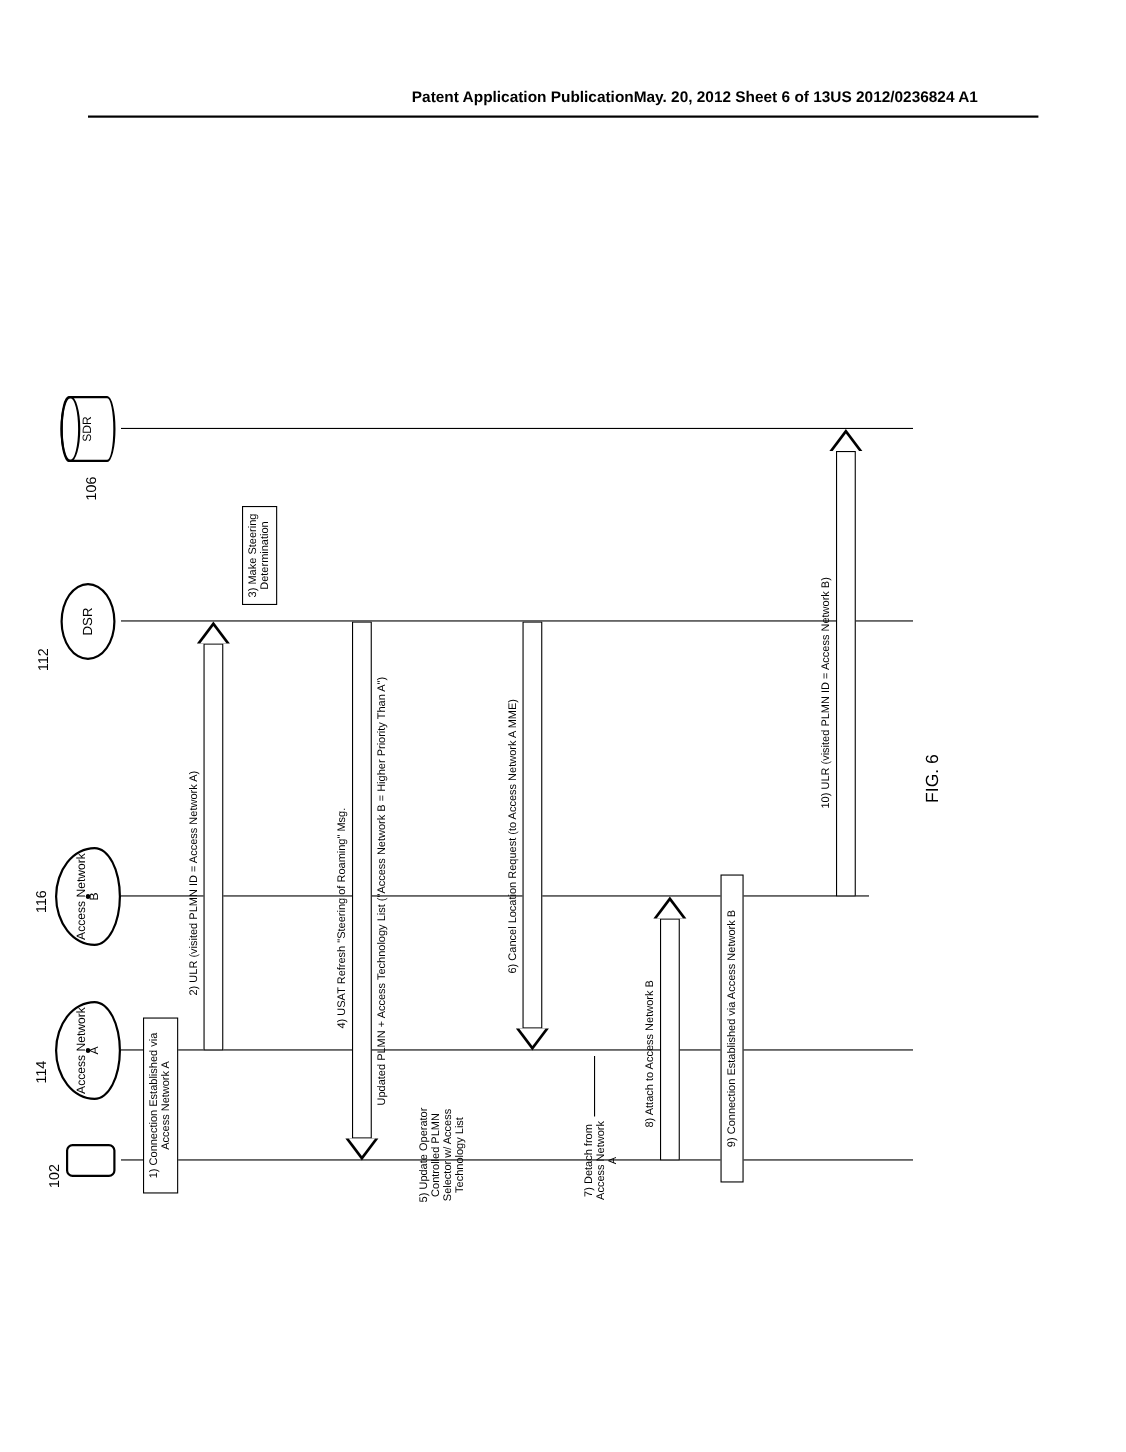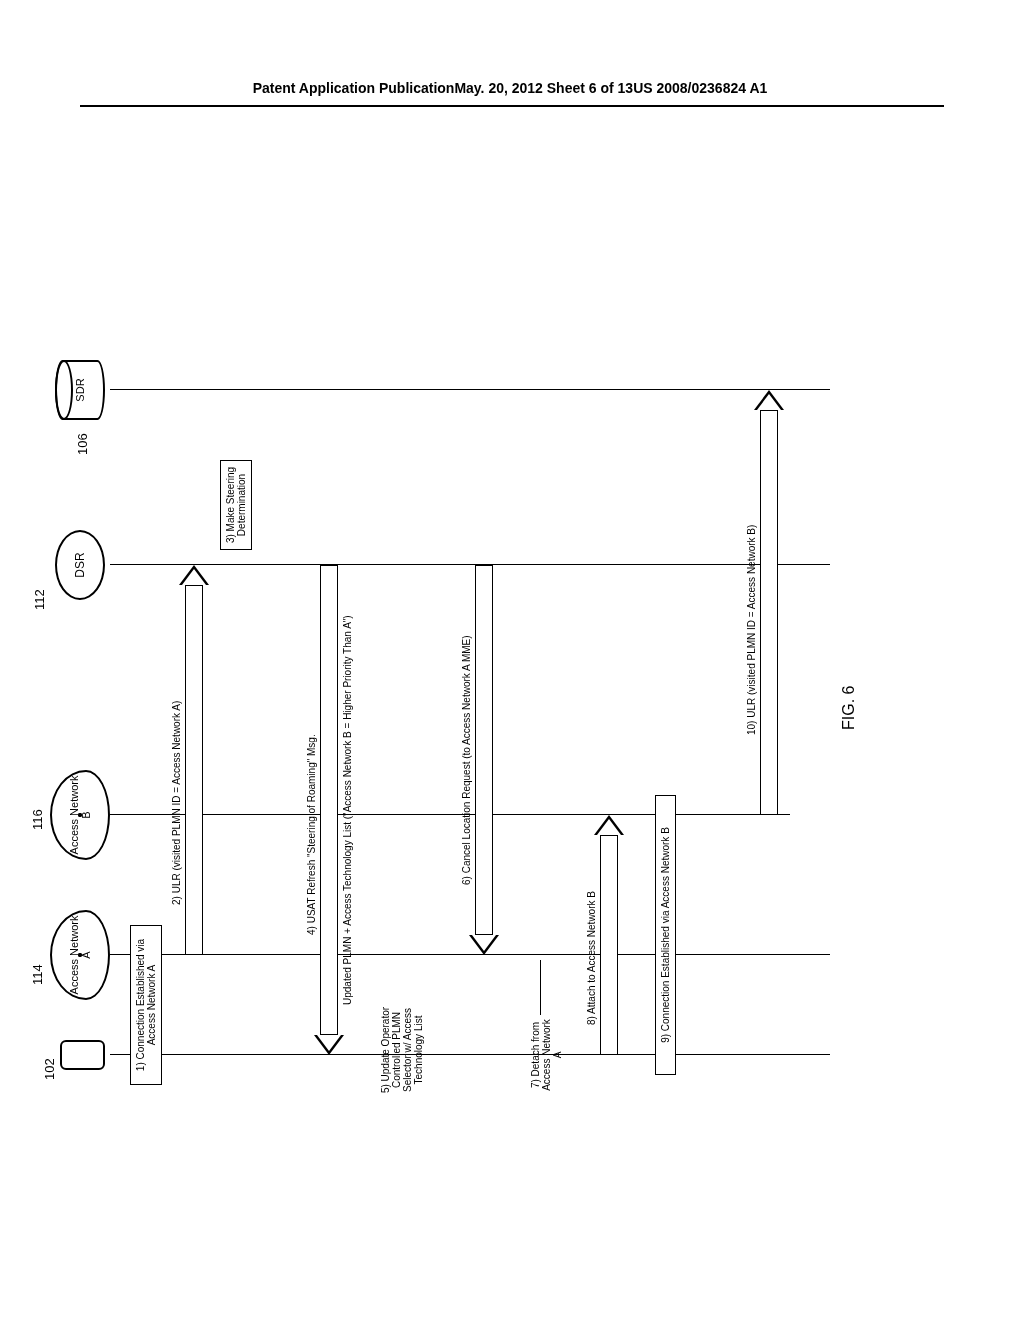--- a/index.html
+++ b/index.html
@@ -7,23 +7,23 @@
       width: 1024px;
       height: 1320px;
       background: white;
       font-family: Arial, sans-serif;
       position: relative;
     }
     .header {
       position: absolute;
       top: 80px;
       left: 0;
-      right: 4px;
-      display: flex;
-      justify-content: center;
+      right: 15px;
+      display: flex;
+      justify-content: flex-end;
       padding: 0 120px;
       font-size: 14px;
       font-weight: bold;
     }
     .header-border {
       position: absolute;
       top: 105px;
       left: 80px;
       right: 80px;
       border-top: 2px solid black;
@@ -178,21 +178,21 @@
       position: absolute;
       font-size: 16px;
     }
   </style>
 </head>
 <body>
 
 <div class="header">
   <span>Patent Application Publication</span>
   <span>May. 20, 2012  Sheet 6 of 13</span>
-  <span>US 2008/0236824 A1</span>
+  <span>US 2012/0236824 A1</span>
 </div>
 <div class="header-border"></div>
 
 <div class="diagram">
 
   <div class="node" style="left:-60px; top:-30px;">
     <div class="device"></div>
   </div>
   <div class="num-label" style="left:-70px; top:-48px;">102</div>
 

